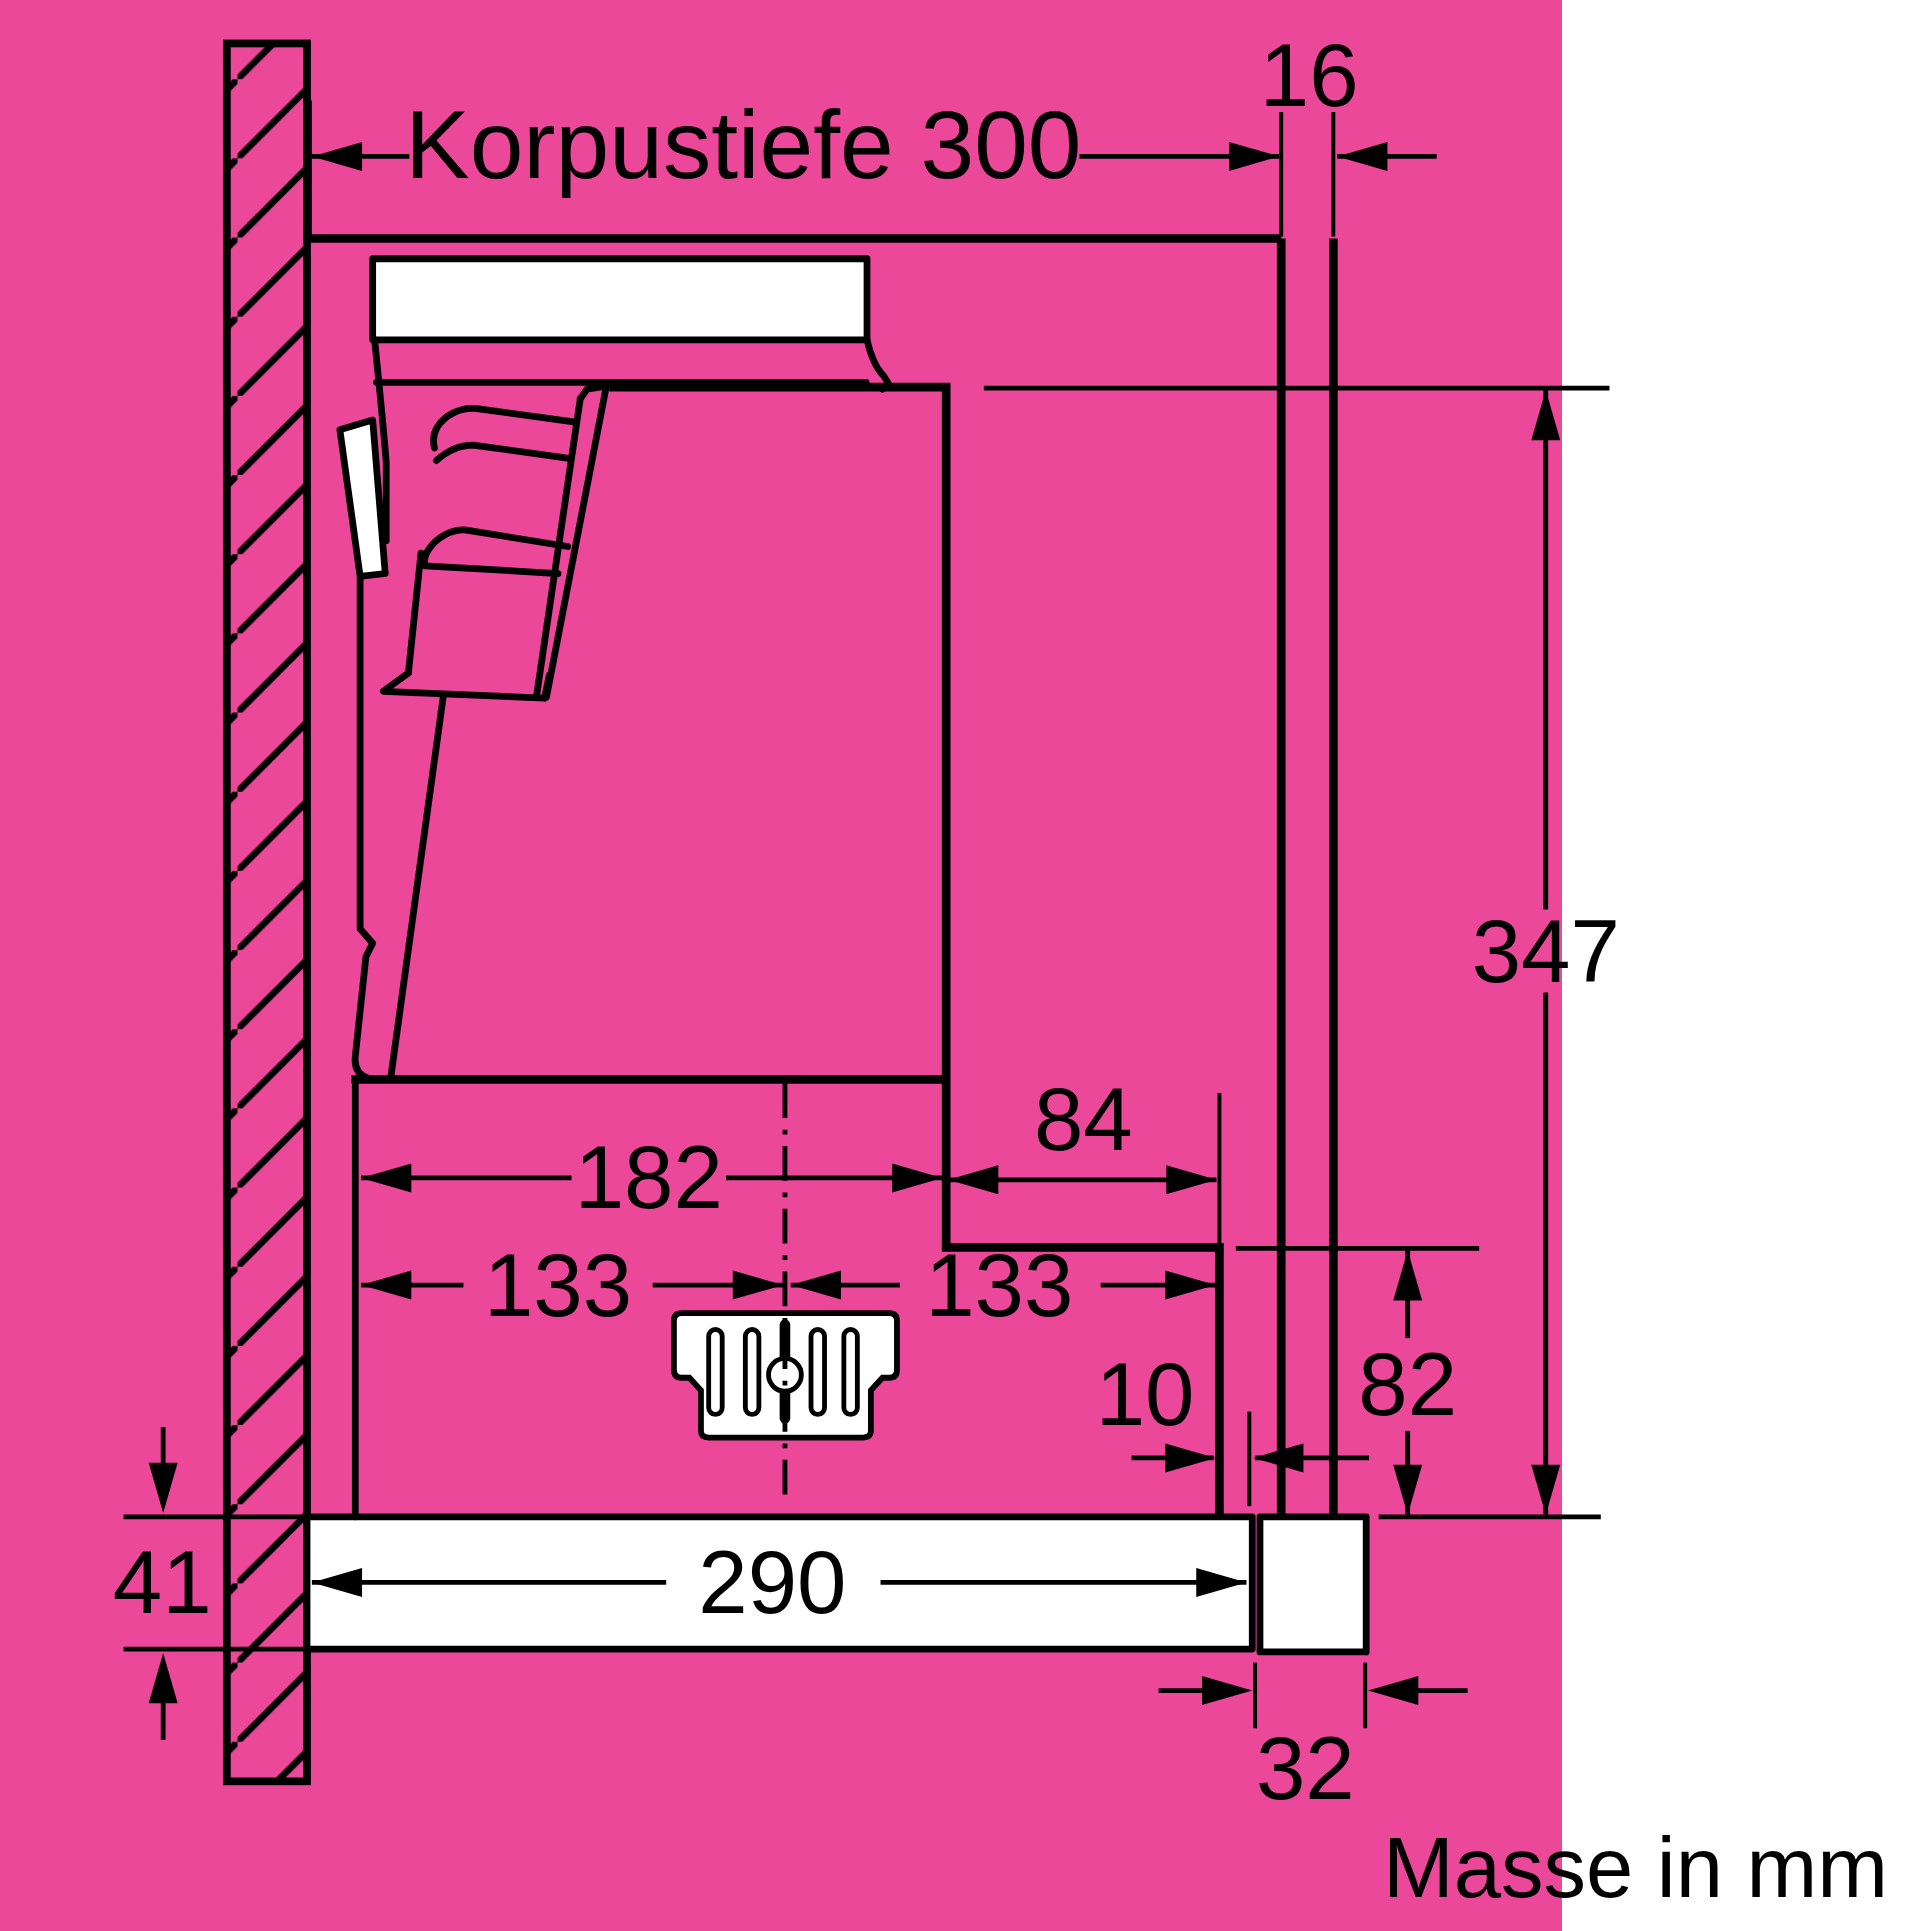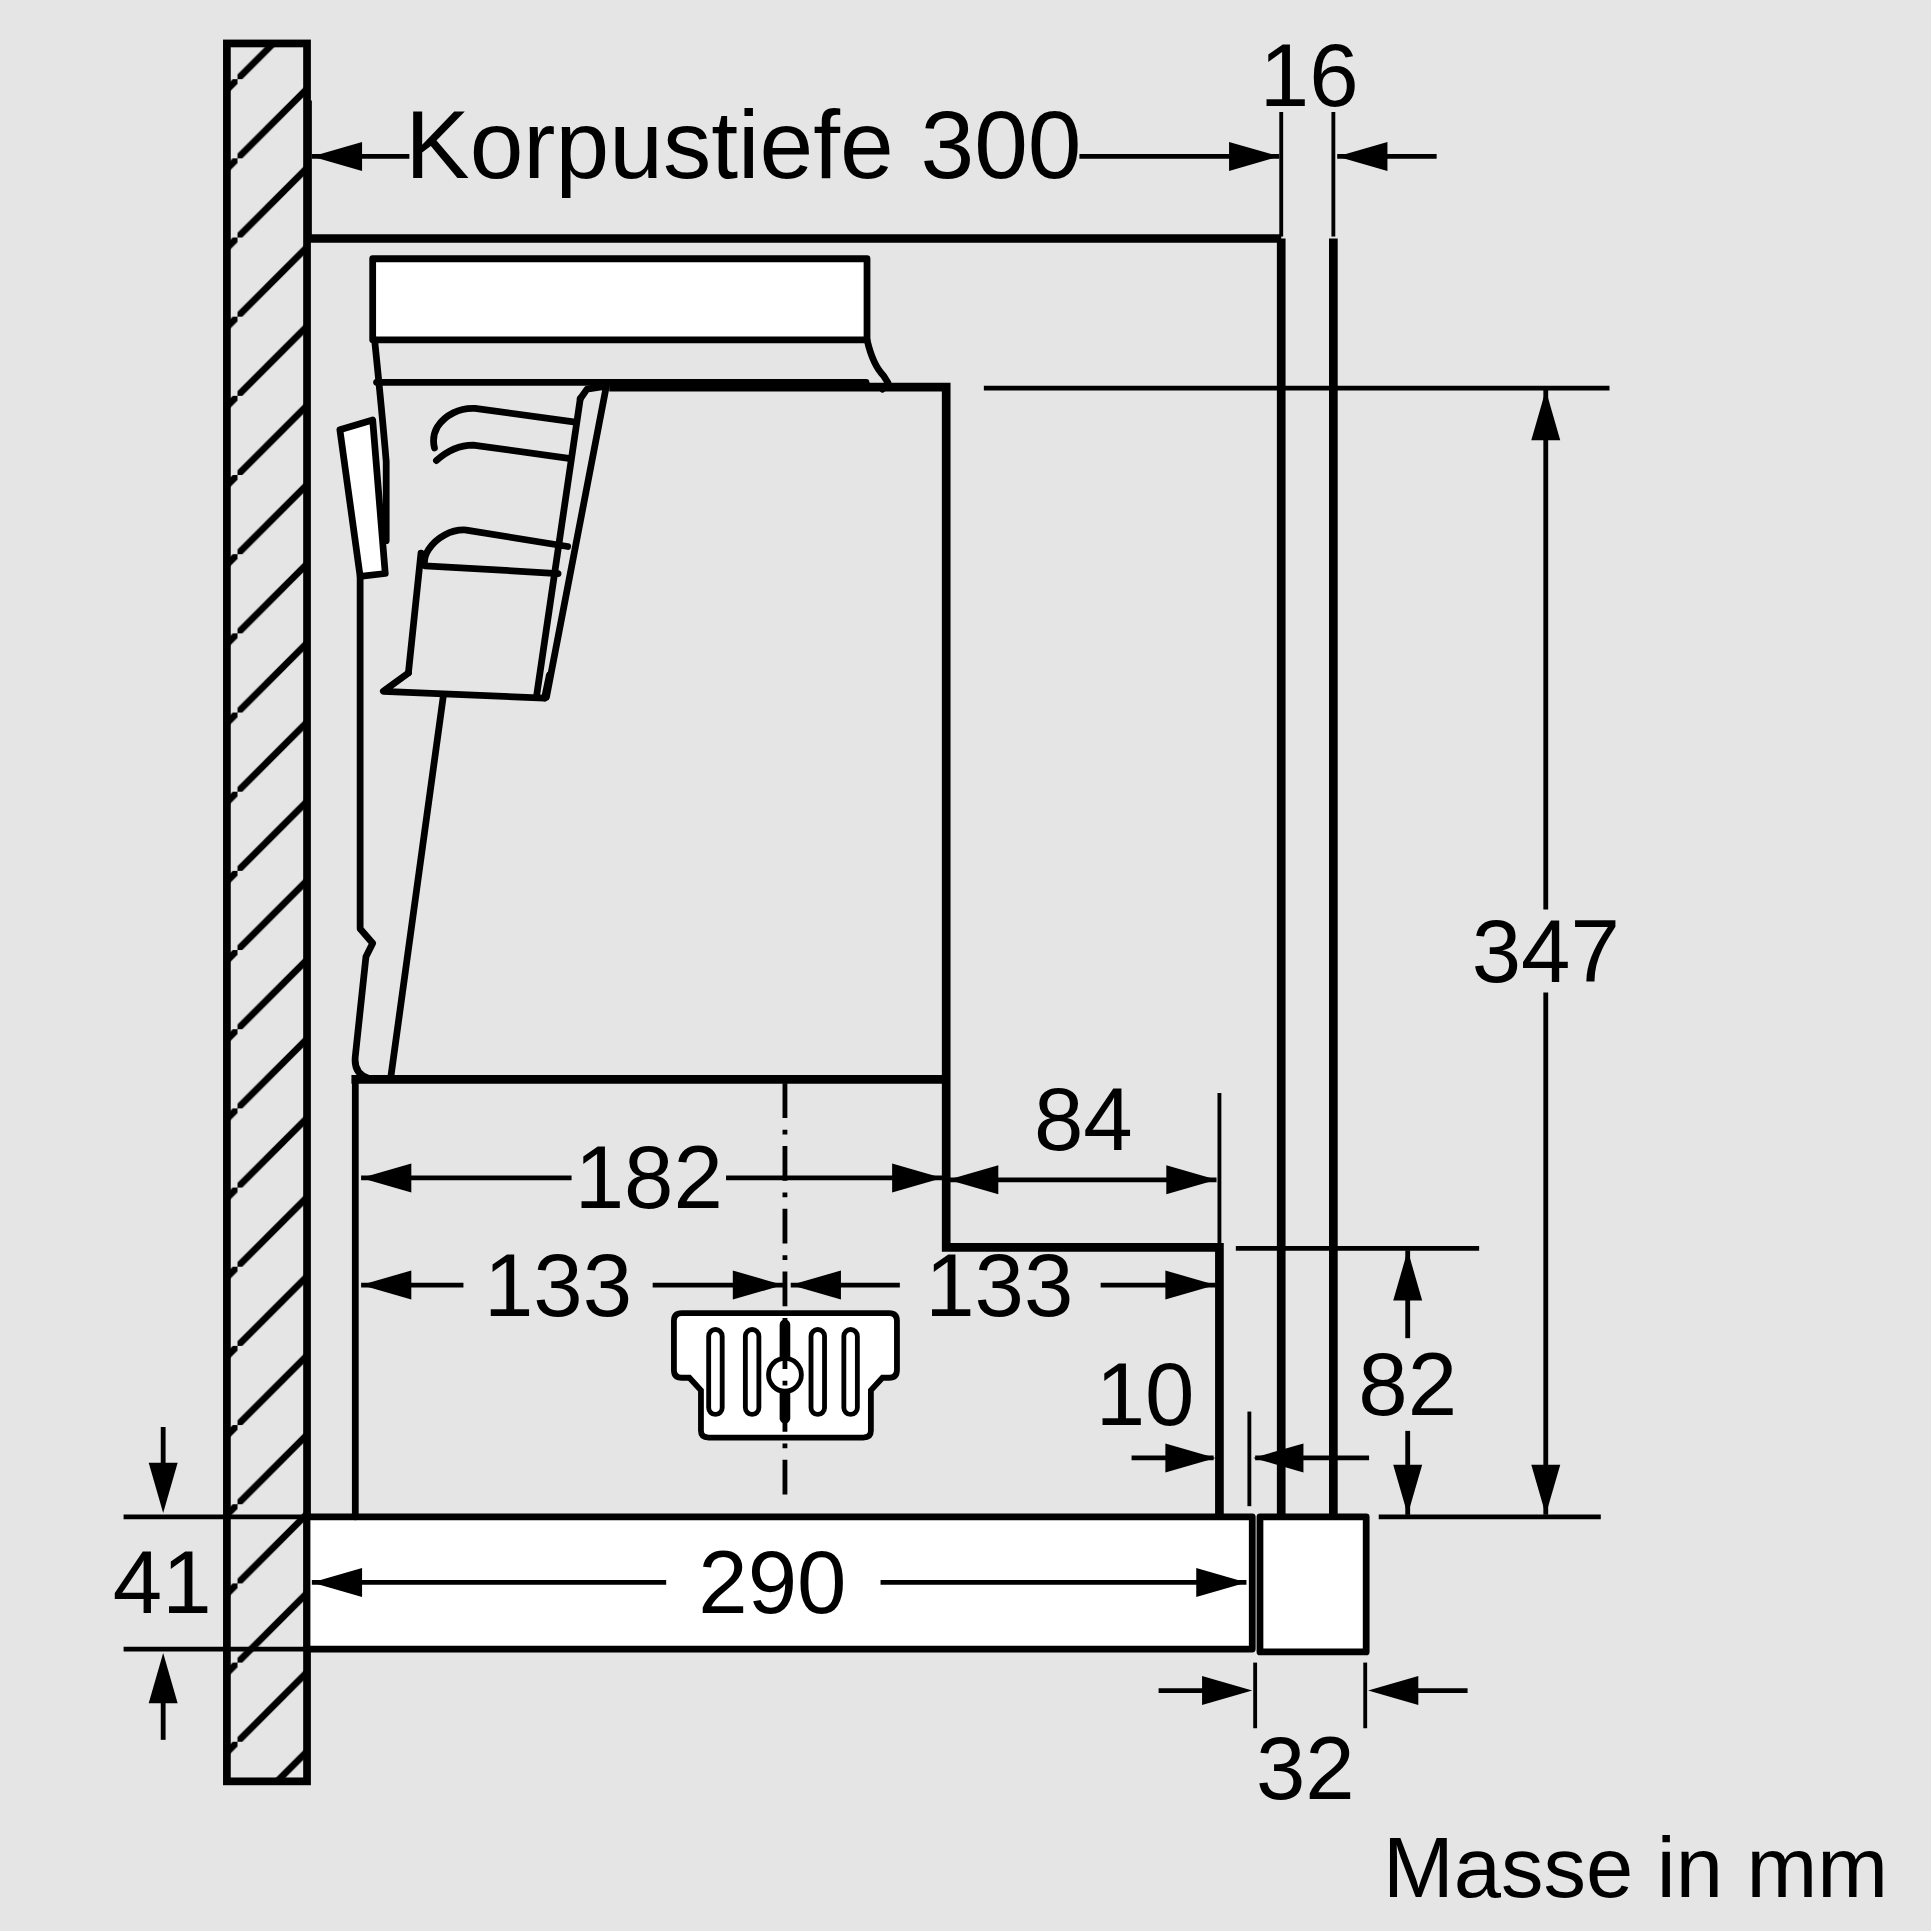--- a/index.html
+++ b/index.html
@@ -1,16 +1,16 @@
 <!DOCTYPE html>
 <html><head>
 <meta charset="utf-8">
 <style>
   html,body{margin:0;padding:0;background:#ffffff;}
-  .stage{width:1931px;height:1931px;background:#e5e5e5;position:relative;}
+  .stage{width:1562px;height:1931px;background:#ec4899;position:relative;}
   svg{display:block;width:1931px;height:1931px;}
   text{font-family:"Liberation Sans","DejaVu Sans",sans-serif;fill:#000;}
   .dimtxt{font-size:92px;}
   .bigtxt{font-size:100px;}
   .notetxt{font-size:88px;}
   .outline{stroke:#000;stroke-width:7;fill:none;stroke-linecap:round;stroke-linejoin:round;}
   .outlinef{stroke:#000;stroke-width:7;fill:#ffffff;stroke-linejoin:round;}
   .thick{stroke:#000;stroke-width:9;fill:none;stroke-linecap:butt;}
   .dim{stroke:#000;stroke-width:5;fill:none;stroke-linecap:butt;}
   .ext{stroke:#000;stroke-width:4;fill:none;stroke-linecap:butt;}

